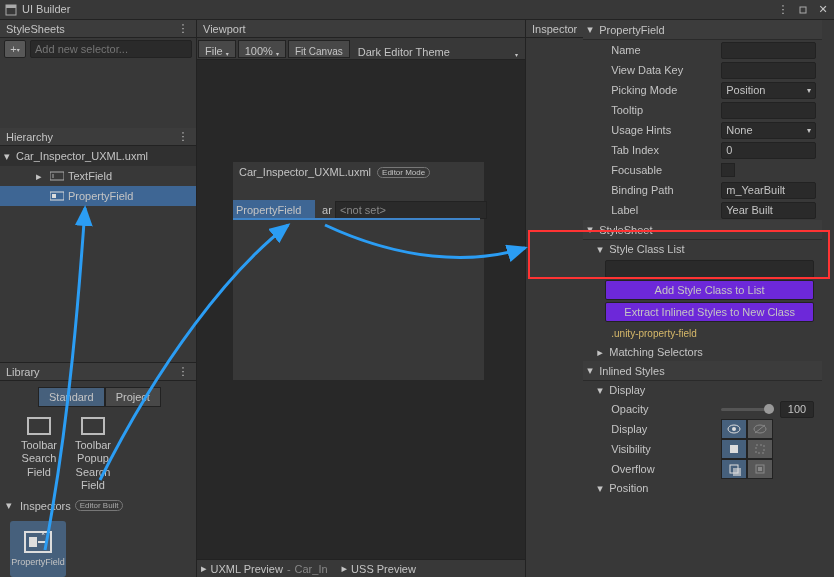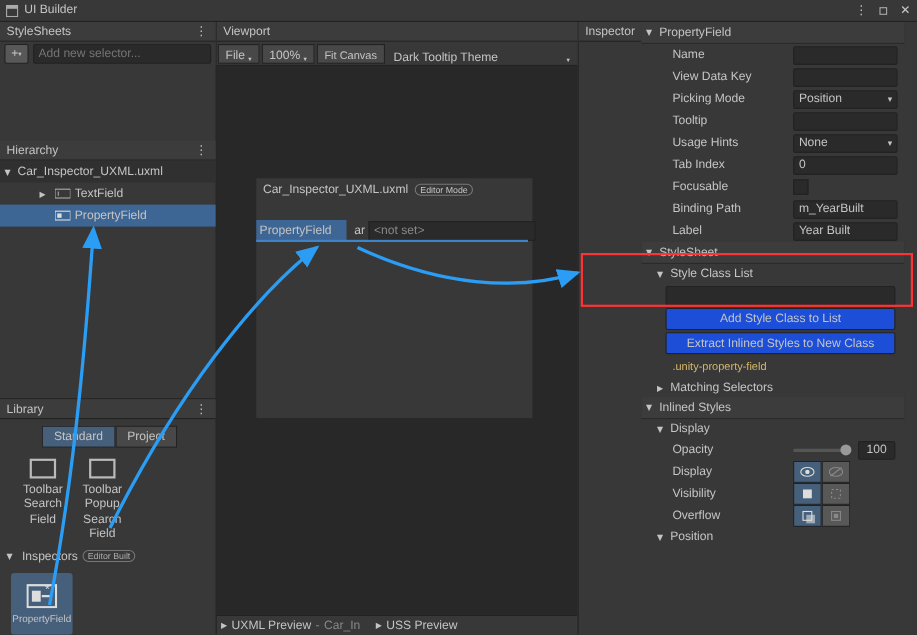--- a/index.html
+++ b/index.html
@@ -347,21 +347,21 @@
   position: absolute;
   right: 4px;
   top: 230px;
   width: 302px;
   height: 49px;
   border: 2px solid #f33;
   pointer-events: none;
 }
 .insp-btn {
   height: 20px;
-  background: #1d4ed8;
+  background: #6d28d9;
   border: 1px solid #222;
   border-radius: 2px;
   display: flex;
   align-items: center;
   justify-content: center;
   margin: 2px 8px 2px 22px;
 }
 .class-input {
   height: 18px;
   background: #2a2a2a;
@@ -548,21 +548,21 @@
       <div class="vtool">
         <span>File</span>
           <span style="font-size:6px;">▾</span>
       </div>
       <div class="vtool">
         <span>100%</span>
           <span style="font-size:6px;">▾</span>
       </div>
       <div class="vtool">Fit Canvas</div>
       <div class="vtool" style="flex:1;background:#383838;border:none;">
-        <span>Dark Tooltip Theme</span>
+        <span>Dark Editor Theme</span>
         <span style="margin-left:auto;font-size:6px;">▾</span>
       </div>
     </div>
     <div class="viewport-canvas">
       <div class="canvas-window">
         <div class="canvas-titlebar">
           <span>Car_Inspector_UXML.uxml</span>
           <span class="badge">Editor Mode</span>
         </div>
         <div style="height:18px;"></div>

